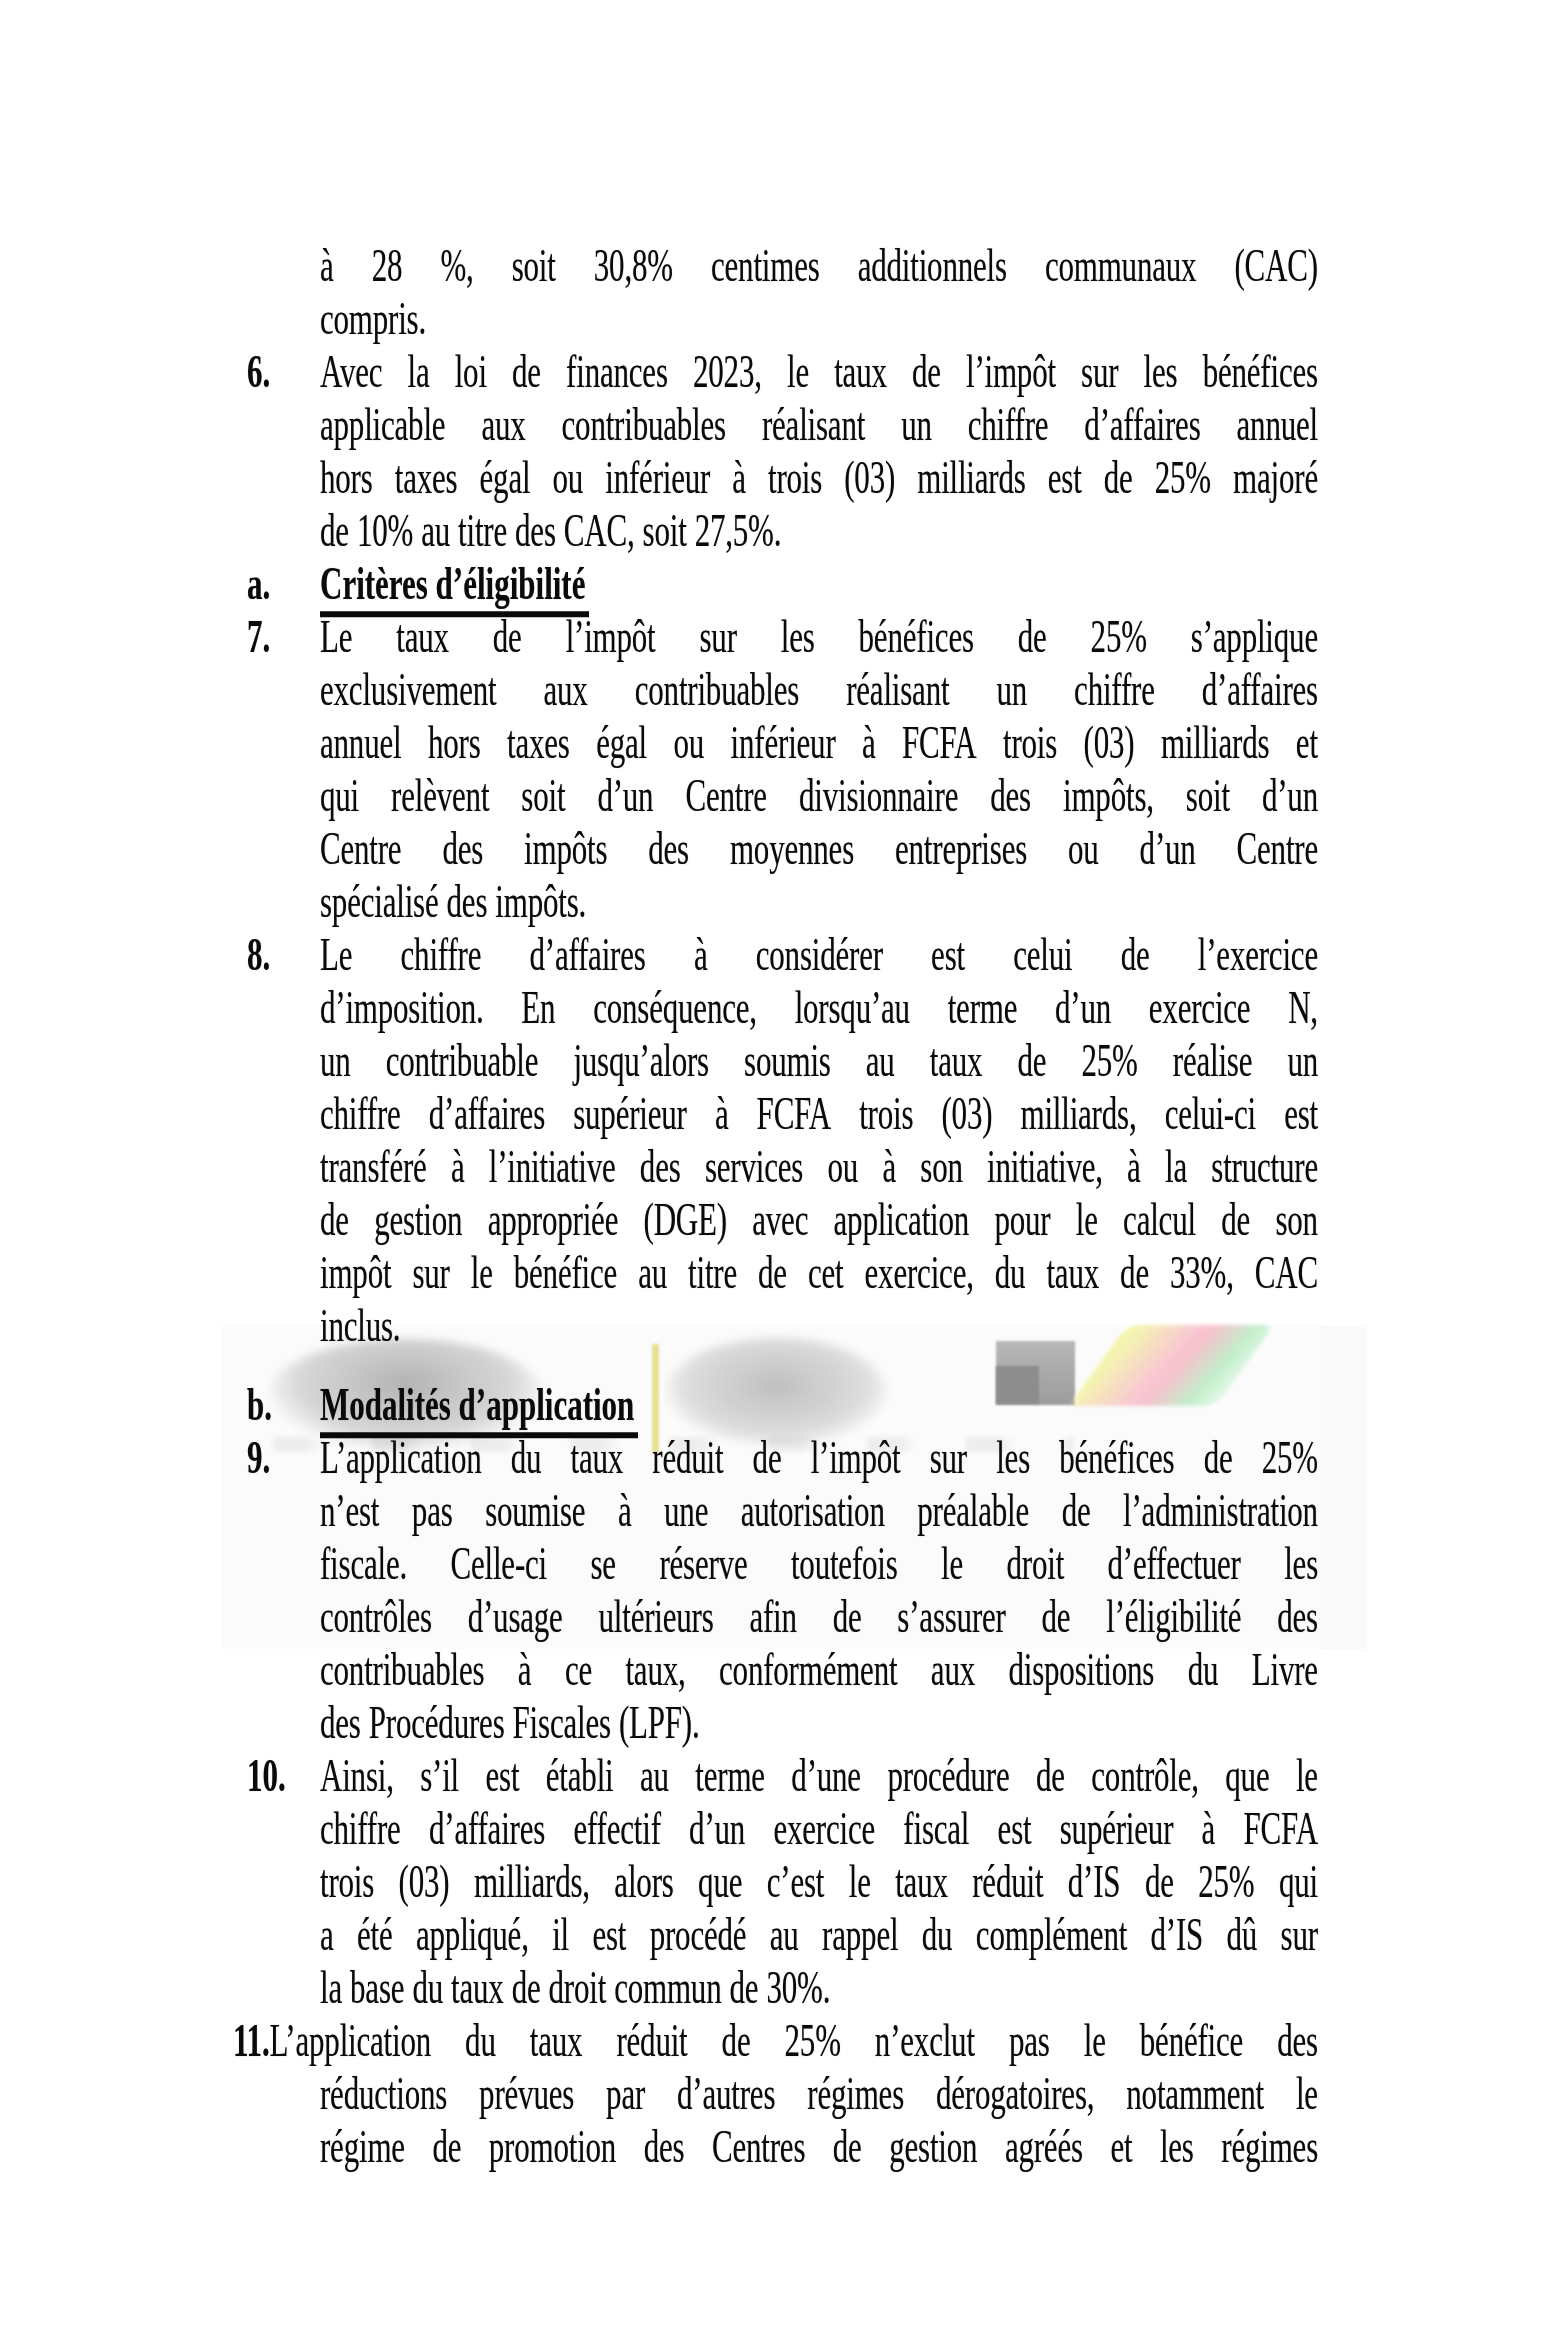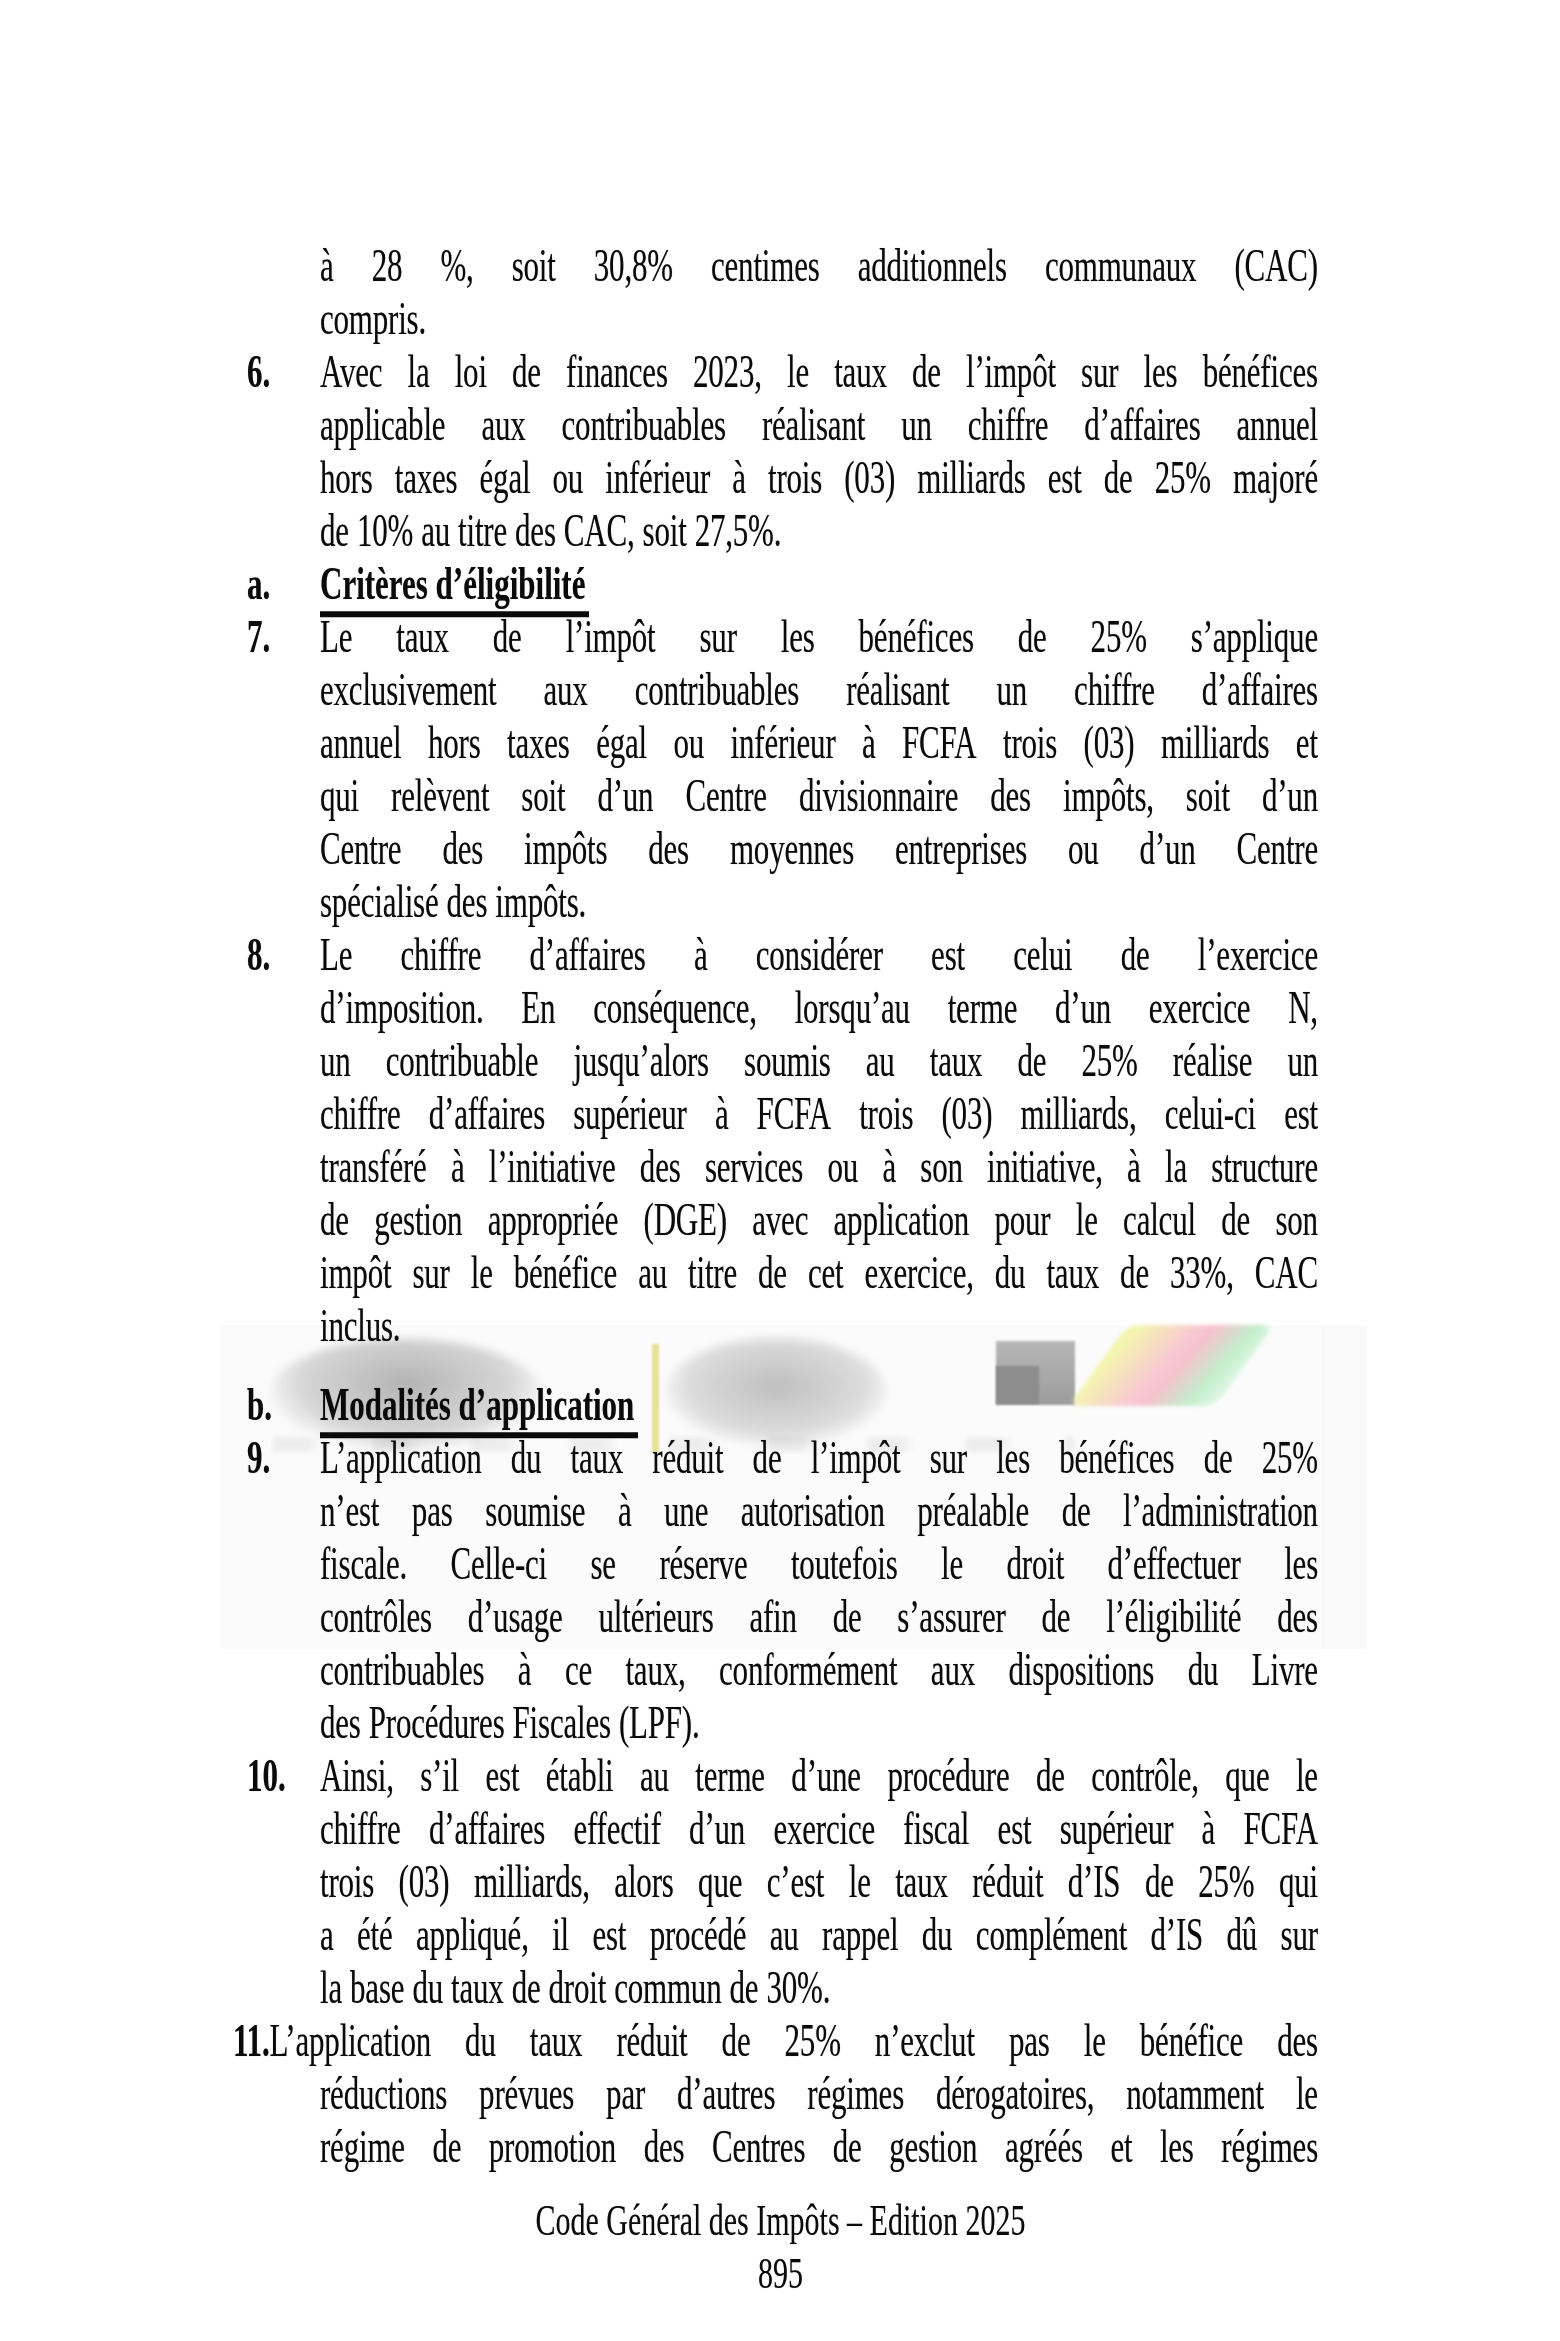--- a/index.html
+++ b/index.html
@@ -485,19 +485,15 @@
           <span>de</span>
           <span>gestion</span>
           <span>agréés</span>
           <span>et</span>
           <span>les</span>
           <span>régimes</span>
         </div>
       </div>
     </div>
 
-  <div class="footer">
-    <div class="fline">Code Général des Impôts – Edition 2025</div>
-    <div class="fline">895</div>
-  </div>
 
 </div>
 
 
 </body></html>

